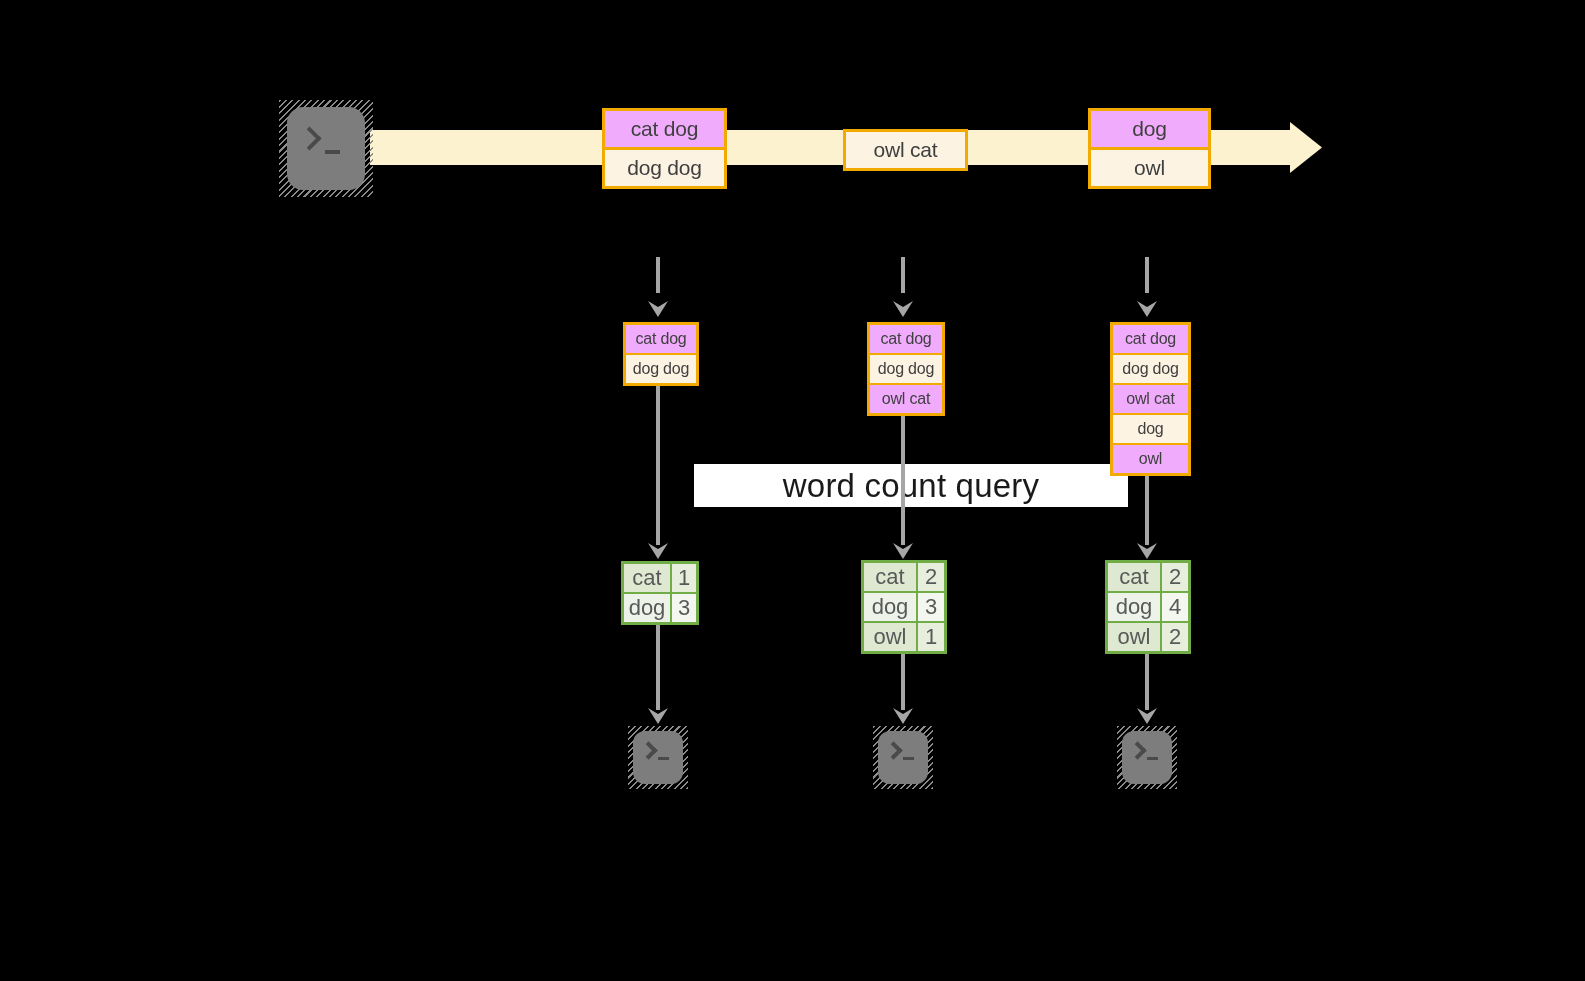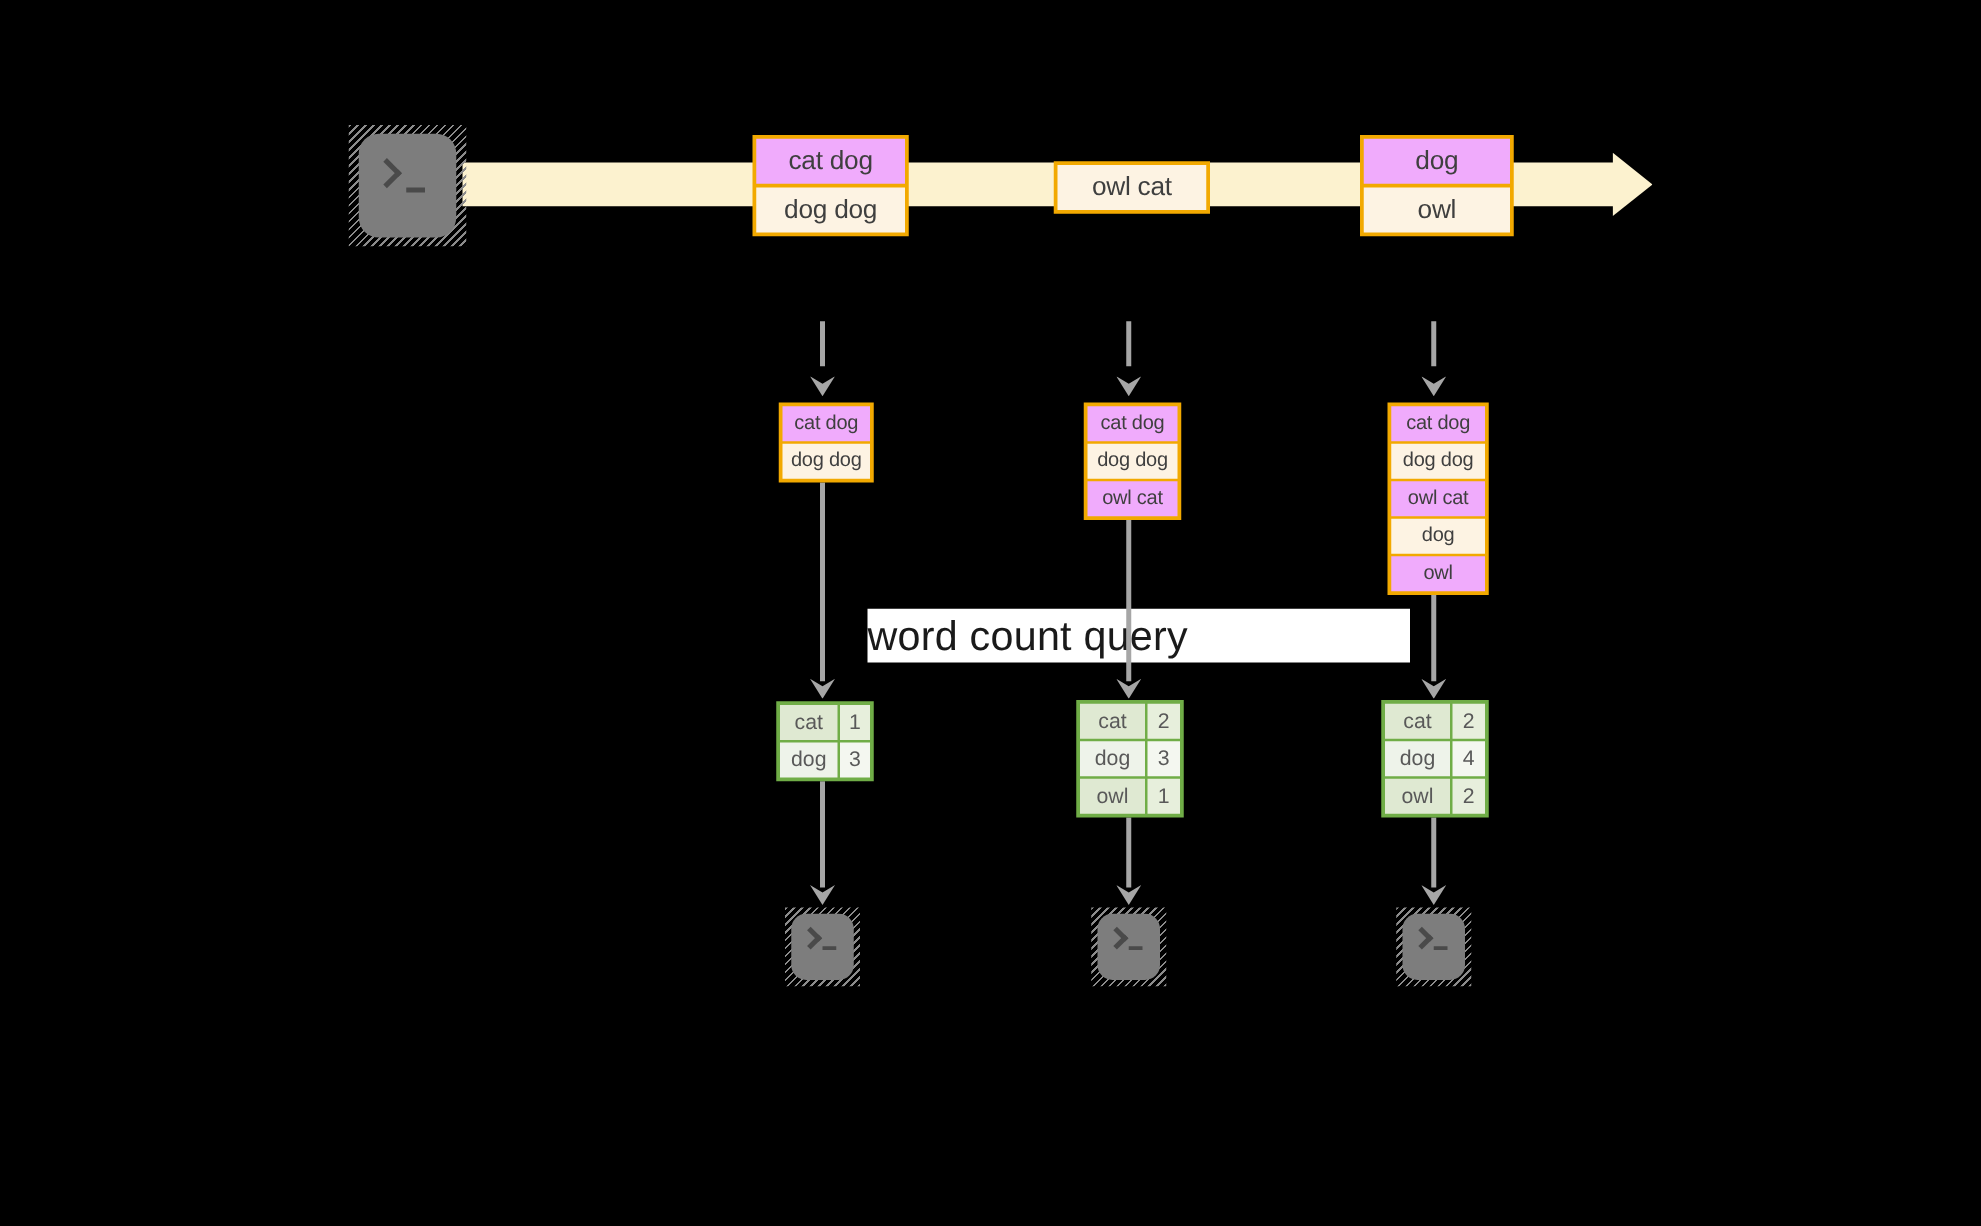--- a/index.html
+++ b/index.html
@@ -16,26 +16,26 @@
   .ecell{height:36px;display:flex;align-items:center;justify-content:center;
     font-size:21px;color:#3F3F3F;letter-spacing:-0.2px;}
   .fill-a{background:#f0abfc;}
   .fill-b{background:#FDF3E3;}
   
   .stack{position:absolute;z-index:3;background:#F2A900;padding:3px;display:flex;flex-direction:column;gap:2px;}
   .scell{height:28px;display:flex;align-items:center;justify-content:center;
     font-size:16px;color:#3F3F3F;letter-spacing:-0.2px;}
   
   .rtable{position:absolute;z-index:3;background:#70AD47;padding:3px;display:grid;gap:2px;grid-auto-rows:28px;}
-  .gcell{display:flex;align-items:center;justify-content:center;font-size:17px;color:#595959;}
+  .gcell{display:flex;align-items:center;justify-content:center;font-size:22px;color:#595959;}
   .g-a{background:#DFE9D2;} .g-a2{background:#E7EFDC;}
   .g-b{background:#EEF3EA;} .g-b2{background:#F4F7F0;}
   
-  .query-banner{position:absolute;left:694px;top:487px;width:434px;height:43px;background:#FFFFFF;z-index:1;
-    display:flex;align-items:center;justify-content:flex-start;}
+  .query-banner{position:absolute;left:694px;top:464px;width:434px;height:43px;background:#FFFFFF;z-index:1;
+    display:flex;align-items:center;justify-content:center;}
   .query-banner span{font-size:33px;font-weight:300;color:#1A1A1A;letter-spacing:0.2px;}
   
   .vline{position:absolute;width:4px;background:#A6A6A6;z-index:2;}
   .vhead{position:absolute;width:20px;height:16px;background:#A6A6A6;z-index:2;
     clip-path:polygon(0 0,50% 38%,100% 0,50% 100%);}
   
   .term{position:absolute;z-index:3;
     background:repeating-linear-gradient(135deg,#8C8C8C 0px,#8C8C8C 1.5px,transparent 1.5px,transparent 4.5px);}
   .term-body{position:absolute;background:#7D7D7D;}
   .term-chevron{position:absolute;border-top:4px solid #4A4A4A;border-right:4px solid #4A4A4A;transform:rotate(45deg);}

